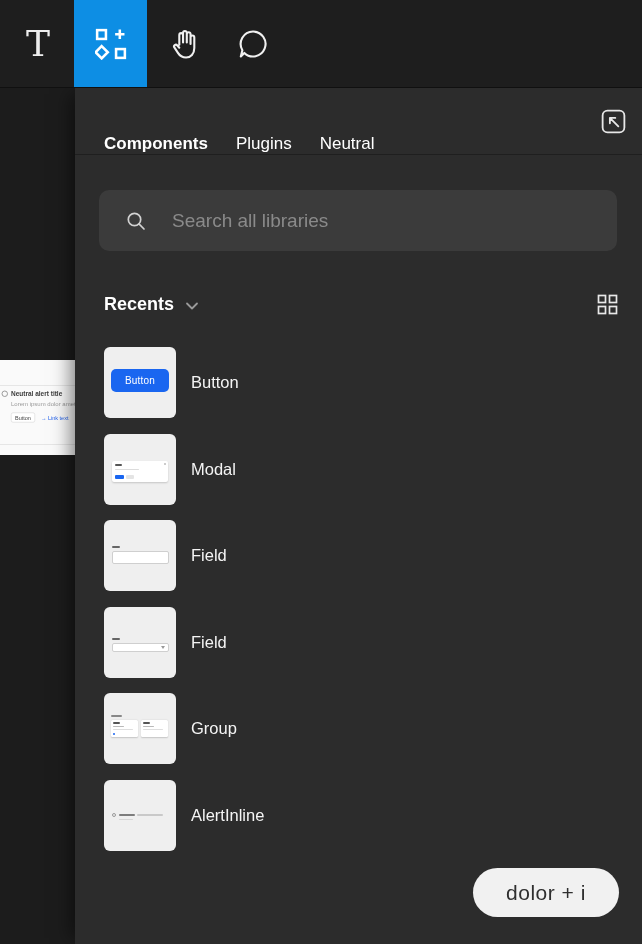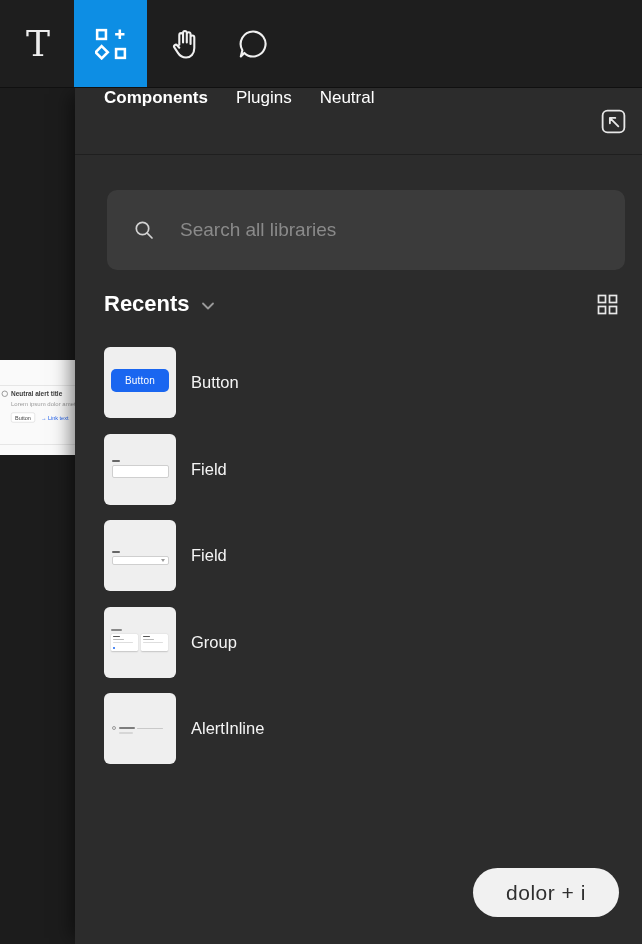--- a/index.html
+++ b/index.html
@@ -62,48 +62,48 @@
   
   .panel {
     position:absolute; left:75px; top:88px; right:0; bottom:0;
     background:#2c2c2c; z-index:2;
     box-shadow:-10px 0 18px -6px rgba(0,0,0,0.5);
   }
 
   
   .tabbar {
     position:absolute; left:0; right:0; top:0; height:67px;
-    display:flex; align-items:flex-start; padding-left:29px;
+    display:flex; align-items:flex-end; padding-left:29px;
     border-bottom:1px solid #1f1f1f;
   }
   .tab { font-size:17px; color:#ffffff; margin-right:28px; cursor:default; }
   .tab.active { color:#ffffff; font-weight:bold; }
   .tabbar-action { position:absolute; right:14px; top:19px; width:29px; height:29px;
     display:flex; align-items:center; justify-content:center; }
 
   
   .searchbox {
-    position:absolute; left:32px; top:102px; width:518px; height:80px;
+    position:absolute; left:24px; top:102px; width:518px; height:61px;
     background:#3b3b3b; border-radius:10px;
     display:flex; align-items:center; padding:0 8px 0 25px;
   }
   .searchbox svg { flex:none; margin-right:24px; }
   .search-input {
     flex:1; background:transparent; border:none; outline:none;
     font-family:"Liberation Sans", sans-serif;
     font-size:19px; color:#e8e8e8;
   }
   .search-input::placeholder { color:#8a8a8a; }
 
   
   .recents-row {
     position:absolute; left:29px; right:24px; top:200px; height:32px;
     display:flex; align-items:center;
   }
-  .recents-label { font-size:22px; font-weight:bold; color:#ffffff; }
+  .recents-label { font-size:18px; font-weight:bold; color:#ffffff; }
   .recents-chevron { margin-left:11px; margin-top:3px; }
   .grid-toggle { margin-left:auto; }
 
   
   .comp-list { position:absolute; left:29px; top:259px; right:0; }
   .comp-row { display:flex; align-items:center; height:71px; margin-bottom:15.5px; }
   .thumb {
     position:relative; width:72px; height:71px; flex:none;
     background:#efefef; border-radius:6px; overflow:hidden;
   }
@@ -238,20 +238,32 @@
 
   <div class="comp-list">
 
     <div class="comp-row">
       <div class="thumb">
         <div class="m mock-btn">Button</div>
       </div>
       <span class="comp-label">Button</span>
     </div>
 
+    <div class="comp-row">
+      <div class="thumb">
+        <div class="m mock-modal">
+          <div class="bar" style="left:3px;top:3px;width:7px;height:2px;background:#555;"></div>
+          <div class="bar" style="right:2.5px;top:2.5px;width:2px;height:2px;background:#bbb;"></div>
+          <div class="bar" style="left:3px;top:8px;width:24px;height:1.5px;background:#dcdcdc;"></div>
+          <div class="bar" style="left:3px;bottom:3px;width:9px;height:4px;background:#1a66f0;"></div>
+          <div class="bar" style="left:14px;bottom:3px;width:8px;height:4px;background:#e4e4e4;"></div>
+        </div>
+      </div>
+      <span class="comp-label">Modal</span>
+    </div>
 
     <div class="comp-row">
       <div class="thumb">
         <div class="bar" style="left:8px;top:26px;width:8px;height:2px;background:#666;"></div>
         <div class="m mock-input" style="left:8px;top:31px;width:57px;height:13px;"></div>
       </div>
       <span class="comp-label">Field</span>
     </div>
 
     <div class="comp-row">

